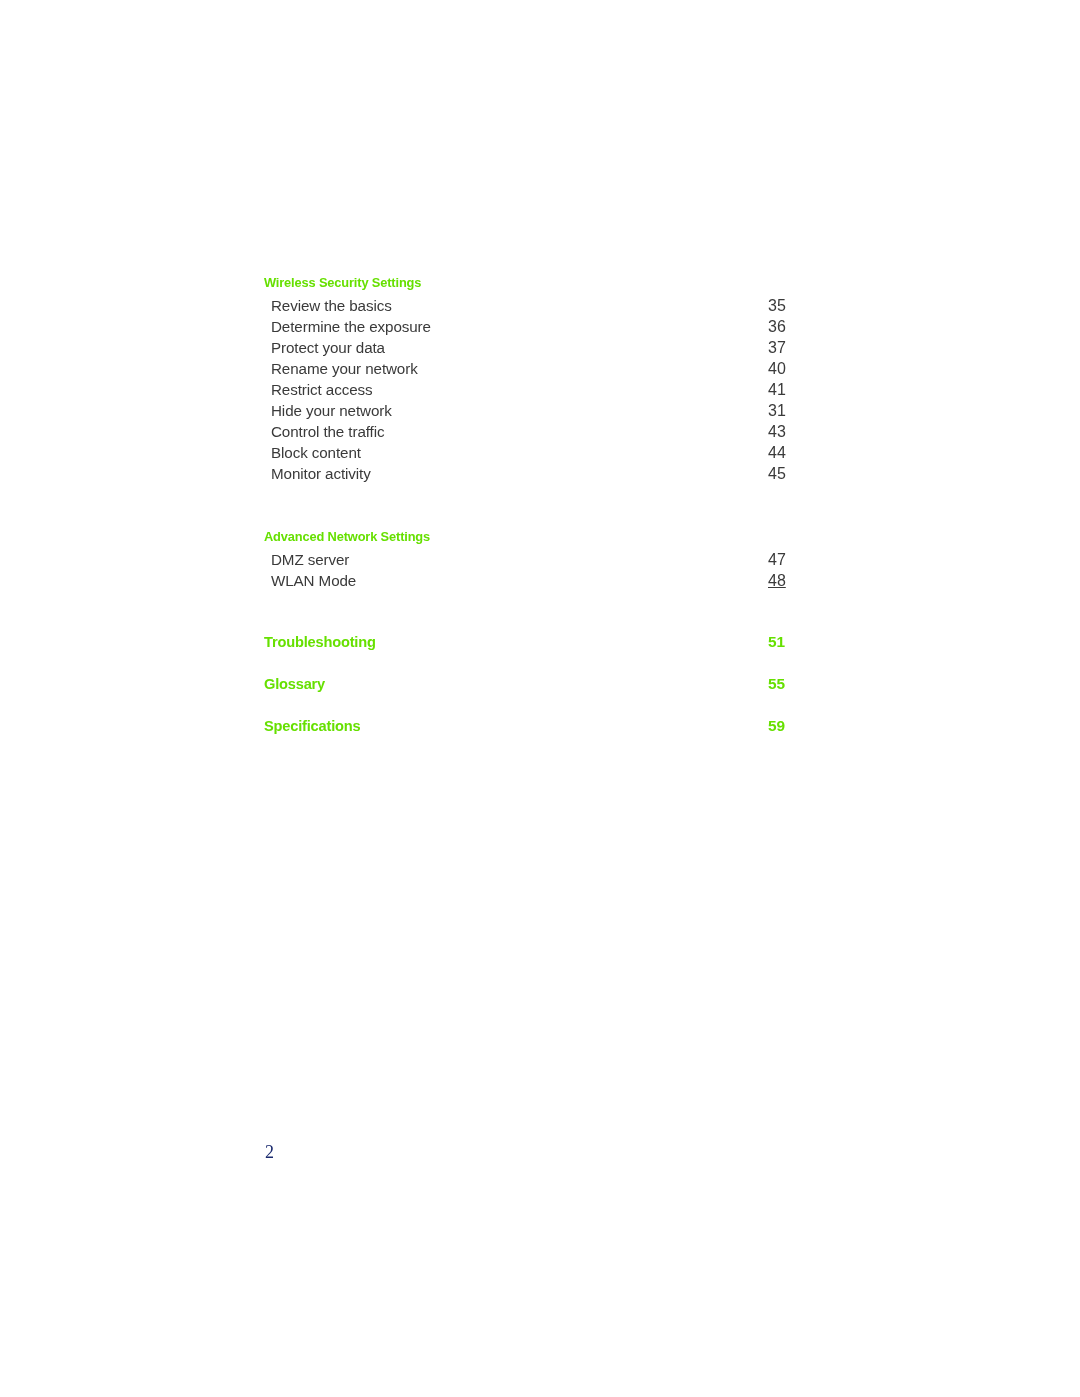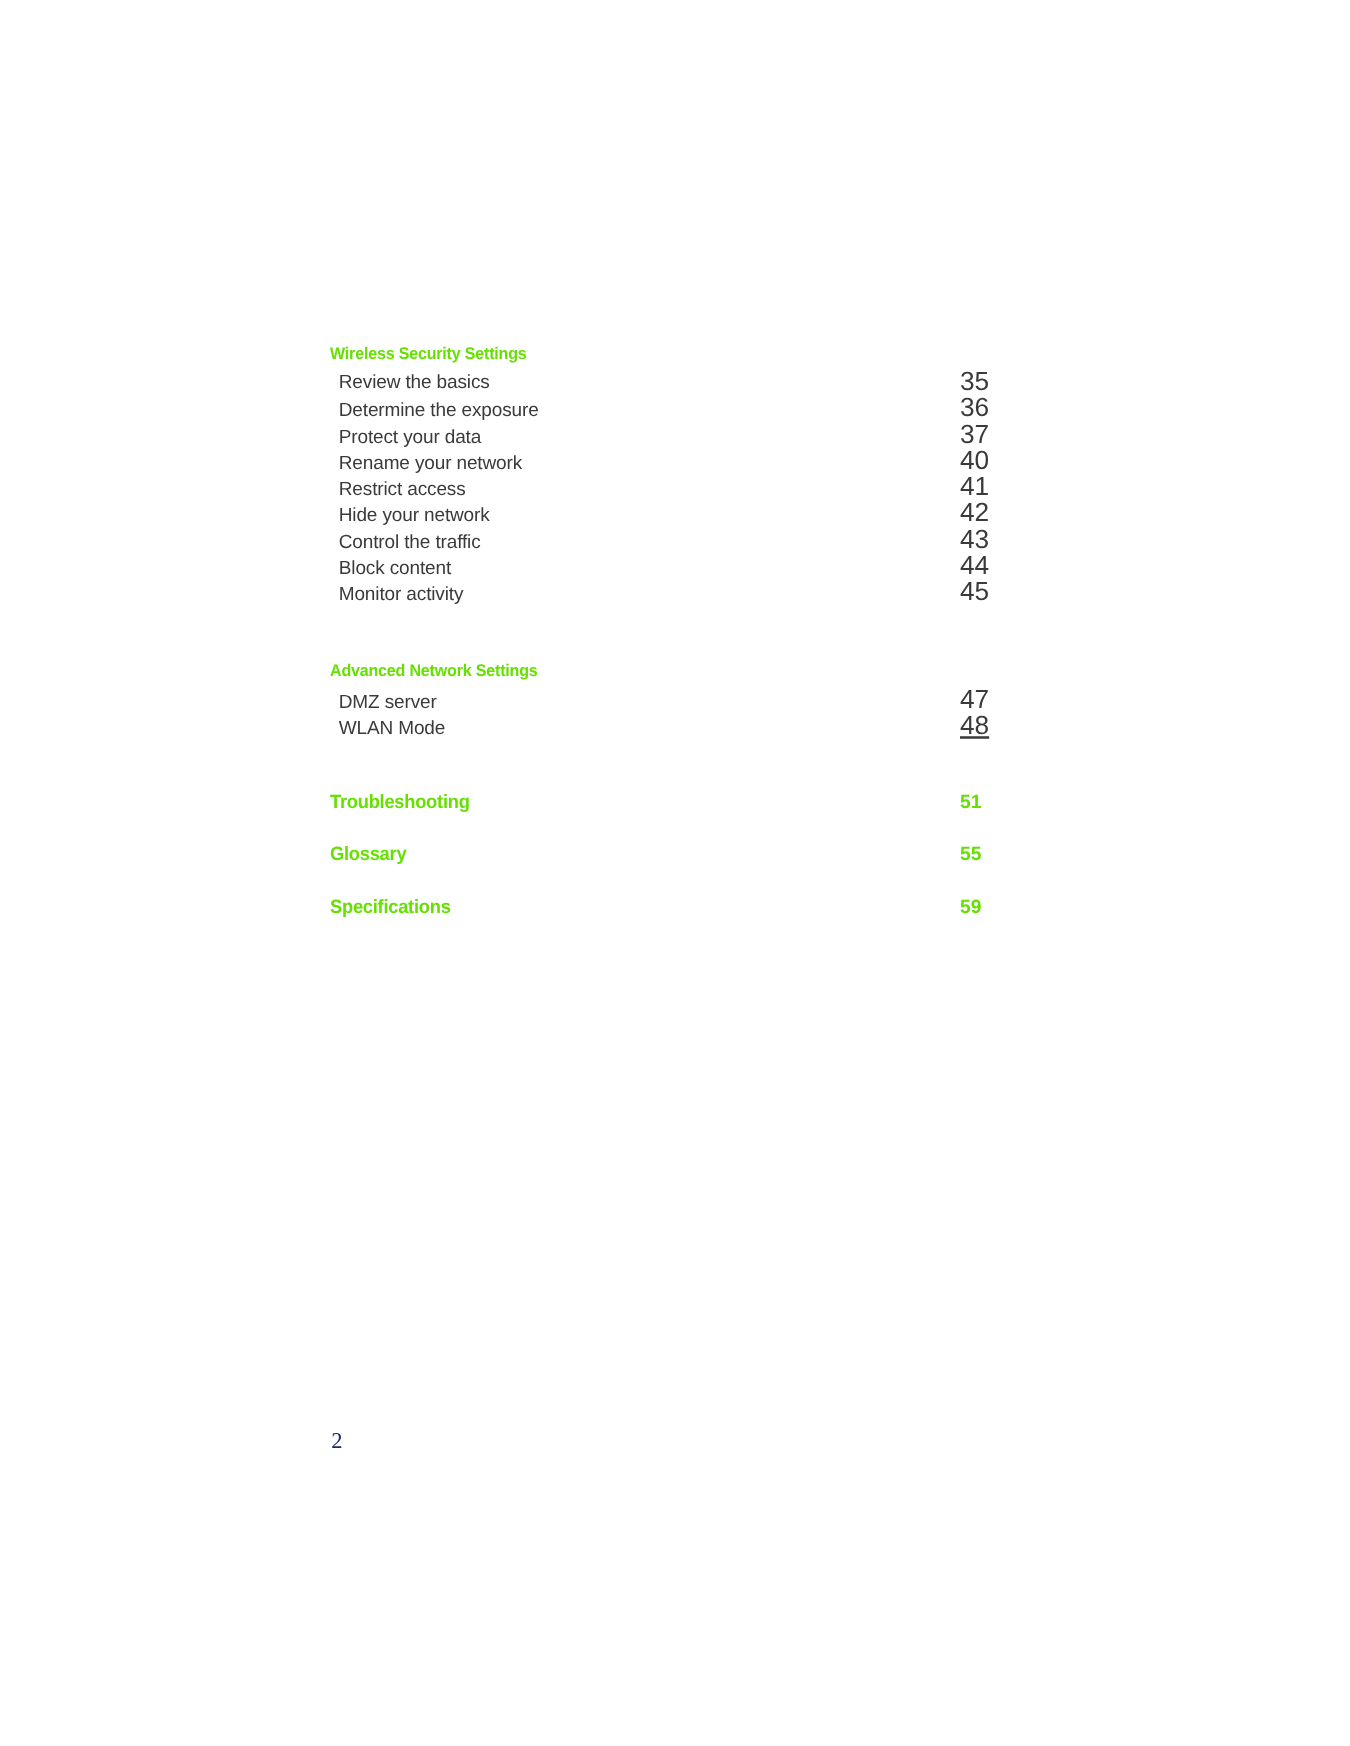--- a/index.html
+++ b/index.html
@@ -79,21 +79,21 @@
 
   .entry-spacer {
     flex: 1 1 auto;
   }
 
   .entry-page {
     flex: 0 0 auto;
     width: 52px;
     text-align: left;
     padding-left: 24px;
-    font-size: 21px;
+    font-size: 16px;
     color: #3a3a3a;
   }
 
   
   .major-list {
     margin: 0;
     padding: 0;
     list-style: none;
     margin-top: 41px;
   }
@@ -171,21 +171,21 @@
           <span class="entry-page" style="color: rgb(58, 58, 58);">40</span>
         </li>
         <li class="entry" style="color: rgb(58, 58, 58);">
           <span class="entry-label" style="color: rgb(58, 58, 58);">Restrict access</span>
           <span class="entry-spacer"></span>
           <span class="entry-page" style="color: rgb(58, 58, 58);">41</span>
         </li>
         <li class="entry" style="color: rgb(58, 58, 58);">
           <span class="entry-label" style="color: rgb(58, 58, 58);">Hide your network</span>
           <span class="entry-spacer"></span>
-          <span class="entry-page" style="color: rgb(58, 58, 58);">42</span>
+          <span class="entry-page" style="color: rgb(58, 58, 58);">31</span>
         </li>
         <li class="entry" style="color: rgb(58, 58, 58);">
           <span class="entry-label" style="color: rgb(58, 58, 58);">Control the traffic</span>
           <span class="entry-spacer"></span>
           <span class="entry-page" style="color: rgb(58, 58, 58);">43</span>
         </li>
         <li class="entry" style="color: rgb(58, 58, 58);">
           <span class="entry-label" style="color: rgb(58, 58, 58);">Block content</span>
           <span class="entry-spacer"></span>
           <span class="entry-page" style="color: rgb(58, 58, 58);">44</span>

